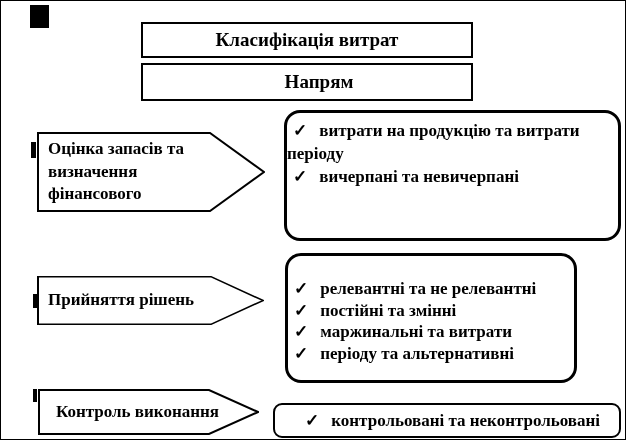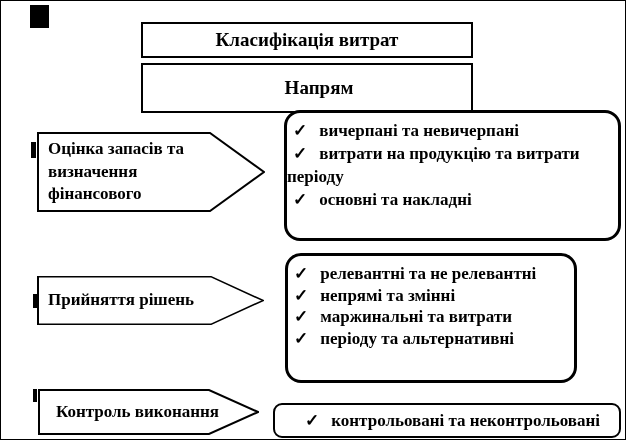--- a/index.html
+++ b/index.html
@@ -27,21 +27,21 @@
   
   .plainbox {
     position:absolute;
     left:140px; width:332px; height:36px;
     background:var(--paper);
     border:2px solid var(--ink);
     display:flex; align-items:center; justify-content:center;
     font-size:19px; white-space:pre;
   }
   .title-box { top:15px;margin-top:6px; }
-  .dir-box   { top:62px; height:50px;padding-left:24px; }
+  .dir-box   { top:62px; height:38px;padding-left:24px; }
 
   
   .arrow { position:absolute; }
   .arrow svg { position:absolute; inset:0; width:100%; height:100%; }
   .arrow .lbl {
     position:absolute; inset:0;
     font-size:17px; line-height:22.5px; white-space:pre;
   }
   .arrow1 { left:36px; top:131px; width:228px; height:80px; }
   .arrow1 .lbl { padding:6px 0 0 11px; }
@@ -53,21 +53,21 @@
   
   .checkbox {
     position:absolute;
     background:var(--paper);
     border:3px solid var(--ink);
     border-radius:16px;
     font-size:17px;
   }
   .box1 { left:283px; top:109px; width:337px; height:131px; padding:6px 2px 0 0; }
   .box1 .li { line-height:23px; }
-  .box2 { left:284px; top:252px; width:292px; height:130px; padding:7px 2px 0 0; }
+  .box2 { left:284px; top:252px; width:292px; height:130px; padding:22px 2px 0 0; }
   .box2 .li { line-height:21.5px; }
   .box3 {
     left:272px; top:402px; width:348px; height:35px;
     border-width:2px; border-radius:9px;
     display:flex; align-items:center; padding-left:30px;
   }
   .box3 .li { line-height:17px; }
 
   .li { text-indent:6px; }
   .box3 .li { text-indent:0; }
@@ -93,34 +93,33 @@
 
   <div class="arrow arrow1">
     <svg viewBox="0 0 228 80" preserveAspectRatio="none">
       <polygon points="1,1 173,1 227,40 173,79 1,79" fill="#ffffff" stroke="#000000" stroke-width="2"></polygon>
     </svg>
     <div class="lbl">Оцінка запасів та
 визначення
 фінансового</div>
   </div>
   <div class="checkbox box1">
+      <div class="li"><span class="chk">✓</span><span>витрати на продукцію та витрати періоду</span></div>
       <div class="li"><span class="chk">✓</span><span>вичерпані та невичерпані</span></div>
-      <div class="li"><span class="chk">✓</span><span>витрати на продукцію та витрати періоду</span></div>
-      <div class="li"><span class="chk">✓</span><span>основні та накладні</span></div>
     </div>
 
   <div class="arrow arrow2">
     <svg viewBox="0 0 227 68" preserveAspectRatio="none">
       <polygon points="1,1 174,1 226,34 174,67 1,67" fill="#ffffff" stroke="#000000" stroke-width="2"></polygon>
     </svg>
     <div class="lbl">Прийняття рішень</div>
   </div>
   <div class="checkbox box2">
       <div class="li"><span class="chk">✓</span><span>релевантні та не релевантні</span></div>
-      <div class="li"><span class="chk">✓</span><span>непрямі та змінні</span></div>
+      <div class="li"><span class="chk">✓</span><span>постійні та змінні</span></div>
       <div class="li"><span class="chk">✓</span><span>маржинальні та витрати</span></div>
       <div class="li"><span class="chk">✓</span><span>періоду та альтернативні</span></div>
     </div>
 
   <div class="arrow arrow3">
     <svg viewBox="0 0 221 46" preserveAspectRatio="none">
       <polygon points="1,1 171,1 220,23 171,45 1,45" fill="#ffffff" stroke="#000000" stroke-width="2"></polygon>
     </svg>
     <div class="lbl">Контроль виконання</div>
   </div>

